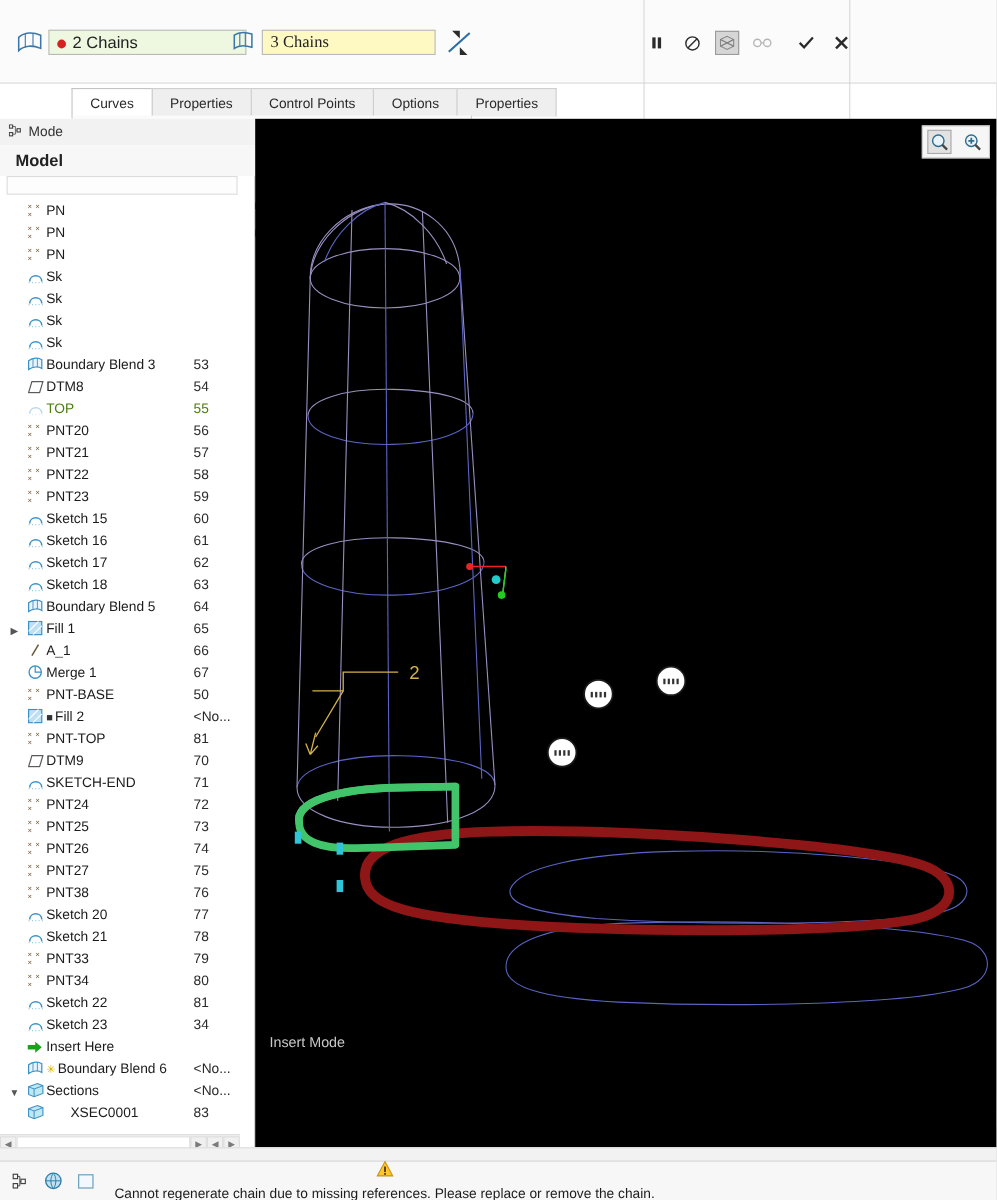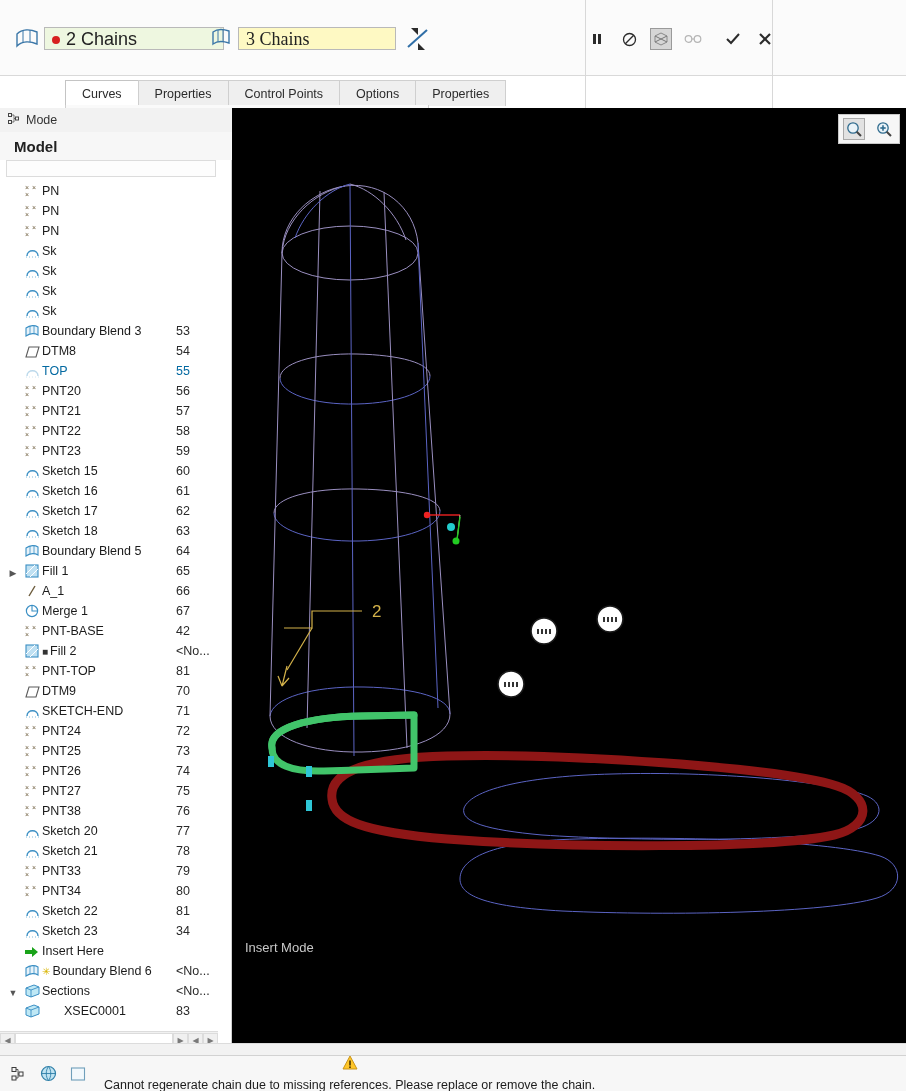--- a/index.html
+++ b/index.html
@@ -6,21 +6,21 @@
   html,body{ width:906px; height:1091px; overflow:hidden;
              font-family:"Liberation Sans", sans-serif; background:#fff; }
   #root{ position:relative; width:906px; height:1091px; background:#ffffff; }
 
   
   .dash{ position:absolute; left:0; top:0; width:906px; height:76px;
          background:#fbfbfb; border-bottom:1px solid #d9d9d9; }
   .dash-sep{ position:absolute; top:0; width:1px; height:108px; background:#d8d8d8; }
   .coll-icon{ position:absolute; width:28px; height:26px; }
   .coll-field{ position:absolute; height:23px; border:1px solid #b9b9b9;
-               font-size:18px; color:#222; padding:2px 6px 0 7px;
+               font-size:15px; color:#222; padding:2px 6px 0 7px;
                display:flex; align-items:center; }
   .coll-field.green{ background:#eef7e0; }
   .coll-field.lav{ background:#fef9c3;font-family:Liberation Serif, serif; }
   .reddot{ width:8px; height:8px; border-radius:50%; background:#d72020;
            display:inline-block; margin-right:6px; flex:0 0 auto; }
 
   .tool-btns{ position:absolute; left:586px; top:26px; height:26px;
               display:flex; align-items:center; gap:10px; }
   .tbtn{ width:22px; height:22px; display:flex; align-items:center;
          justify-content:center; }
@@ -71,21 +71,21 @@
               background:#fdfdfd; border:1px solid #dcdcdc; }
   .tree{ position:absolute; left:0; top:178px; width:218px; height:846px;
          overflow:hidden; }
   .tr{ height:20px; display:flex; align-items:flex-end; font-size:12.5px;
        color:#1b1b1b; padding-left:4px; }
   .tr .tw{ width:18px; flex:0 0 18px; text-align:center; font-size:9px; color:#555; }
   .tr .ic{ width:20px; flex:0 0 20px; display:flex; align-items:center;
            justify-content:center; }
   .tr .nm{ flex:1; white-space:nowrap; overflow:hidden; }
   .tr .no{ width:42px; flex:0 0 42px; color:#2a2a2a; font-size:12.5px; }
-  .tr.dim .nm, .tr.dim .no{ color:#0369a1; }
+  .tr.dim .nm, .tr.dim .no{ color:#4d7c0f; }
   .tr.ind1 .nm{ padding-left:22px; }
 
   .vscroll{ position:absolute; right:0; top:178px; width:14px; height:846px;
             background:#f4f4f4; border-left:1px solid #e0e0e0; }
   .vthumb{ position:absolute; left:1px; width:12px; background:#ffffff;
            border:1px solid #d0d0d0; }
   .sarrow{ position:absolute; left:0; width:14px; height:14px; background:#f0f0f0;
            display:flex; align-items:center; justify-content:center;
            font-size:8px; color:#7a7a7a; }
   .hscrollrow{ position:absolute; left:0; top:1031px; width:218px; height:17px;
@@ -520,21 +520,21 @@
       <div class="tr">
         <span class="tw"></span>
         <span class="ic">
           <svg width="14" height="14" viewBox="0 0 14 14">
             <text x="0" y="6" font-size="7" fill="#6b5a3a" font-family="Liberation Sans">×</text>
             <text x="7" y="6" font-size="7" fill="#6b5a3a" font-family="Liberation Sans">×</text>
             <text x="0" y="13" font-size="7" fill="#6b5a3a" font-family="Liberation Sans">×</text>
           </svg>
         </span>
         <span class="nm"><span>PNT-BASE</span></span>
-        <span class="no">42</span>
+        <span class="no">50</span>
       </div>
       <div class="tr">
         <span class="tw"></span>
         <span class="ic">
           <svg width="14" height="14" viewBox="0 0 14 14">
             <rect x="1" y="1" width="12" height="12" fill="#bfe0f2" stroke="#3b8fc4" stroke-width="1.1"></rect>
             <path d="M1 10 L10 1 M5 13 L13 5" stroke="#ffffff" stroke-width="1"></path>
           </svg>
         </span>
         <span class="nm"><span style="font-size: 10px; margin-right: 2px; color: rgb(51, 51, 51);">■</span><span>Fill 2</span></span>

